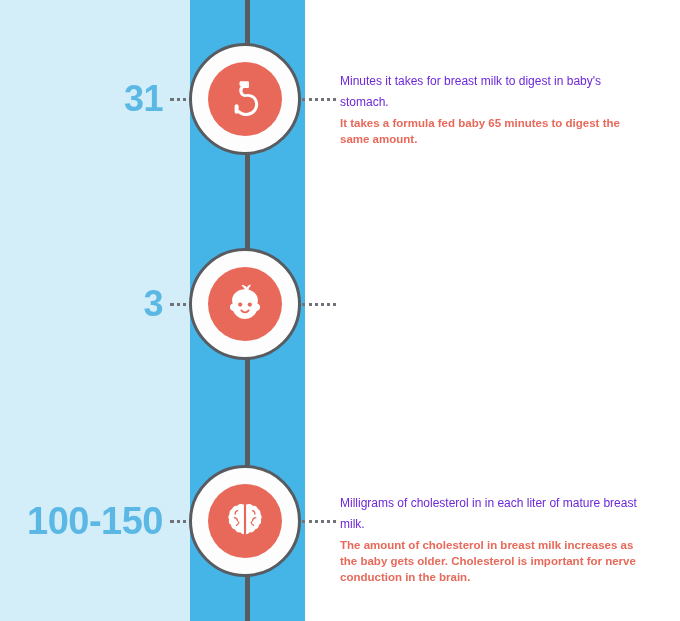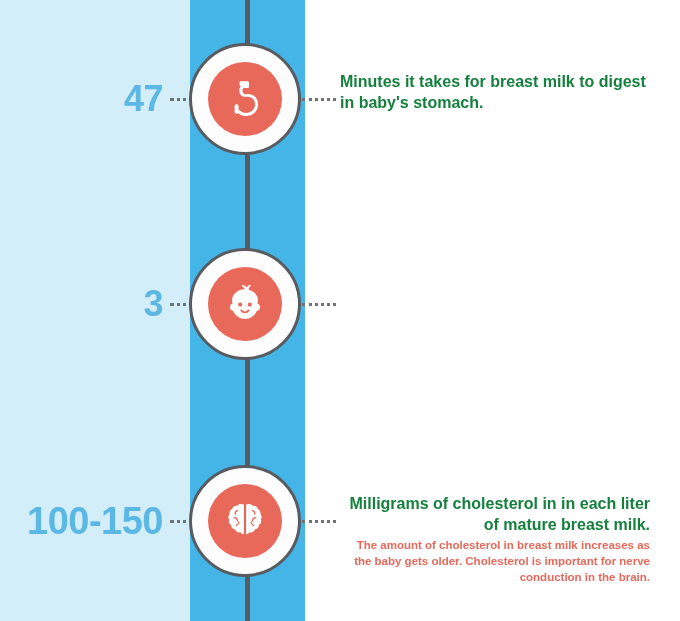--- a/index.html
+++ b/index.html
@@ -136,24 +136,24 @@
     margin-top: -24px;
   }
 
   
   .entry-text {
     position: absolute;
     left: 340px;
     width: 310px;
   }
   .entry-headline {
-    color: #15803d;
-    font-size: 16px;
+    color: #6d28d9;
+    font-size: 12px;
     line-height: 21px;
-    font-weight: bold;
+    font-weight: normal;
     margin: 0;
   }
   .entry-sub {
     color: #e8695a;
     font-size: 11.5px;
     line-height: 16px;
     font-weight: bold;
     margin: 2px 0 0 0;
   }
 </style>
@@ -162,21 +162,21 @@
 
 <div id="infographic">
 
   <div class="band-left"></div>
   <div class="band-center"></div>
   <div class="band-right"></div>
   <div class="timeline-spine"></div>
 
   <div class="entry" style="top:99px;">
 
-    <div class="entry-number" style="top:0;">47</div>
+    <div class="entry-number" style="top:0;">31</div>
 
     <div class="dots-left"></div>
     <div class="dots-right"></div>
 
     <div class="badge">
       <div class="badge-disc">
         <svg viewBox="0 0 48 48">
           <path fill="#ffffff" d="M20.5 6.2h6.1c0.8 0 1.4 0.6 1.4 1.4v4.1c0 0.8-0.6 1.4-1.4 1.4h-3.1
                    c-0.9 0-1.5 0.5-1.8 1.3c-0.4 1.2-0.3 2.6 0.4 3.6c0.7 1 1.9 1.4 3.1 1.2
                    c3.7-0.6 7.4 0.6 9.7 3.5c2.6 3.3 3 8.1 1.1 11.9c-1.7 3.4-5 5.6-8.7 6.2
@@ -185,20 +185,21 @@
                    c-1.7-2.1-4.4-3-7.1-2.5c-2.3 0.4-4.6-0.5-5.9-2.4c-1.3-1.9-1.5-4.5-0.6-6.6
                    c0.3-0.7 0.8-1.3 1.4-1.7h-0.3c-0.8 0-1.4-0.6-1.4-1.4V7.6c0-0.8 0.6-1.4 1.4-1.4z"></path>
           <path fill="#ffffff" d="M15.6 29.2c1.1 0 2 0.9 2 2v5.6c0 1.1-0.9 2-2 2s-2-0.9-2-2v-5.6
                    c0-1.1 0.9-2 2-2z"></path>
         </svg>
       </div>
     </div>
 
     <div class="entry-text" style="top:-28px;">
       <p class="entry-headline">Minutes it takes for breast milk to digest in baby's stomach.</p>
+      <p class="entry-sub">It takes a formula fed baby 65 minutes to digest the same amount.</p>
     </div>
   </div>
 
   <div class="entry" style="top:304px;">
 
     <div class="entry-number" style="top:0;">3</div>
 
     <div class="dots-left"></div>
     <div class="dots-right"></div>
 
@@ -243,19 +244,19 @@
           <path d="M16.6 13.6c-1.6 0.4-2.6 1.9-2.4 3.5" stroke="#e8695a" stroke-width="1.3" stroke-linecap="round" fill="none"></path>
           <path d="M13.2 20.6c1.8 0.1 3.2 1.5 3.3 3.3" stroke="#e8695a" stroke-width="1.3" stroke-linecap="round" fill="none"></path>
           <path d="M15.5 28.4c1.4-0.6 2.3-1.9 2.3-3.4" stroke="#e8695a" stroke-width="1.3" stroke-linecap="round" fill="none"></path>
           <path d="M31.4 13.6c1.6 0.4 2.6 1.9 2.4 3.5" stroke="#e8695a" stroke-width="1.3" stroke-linecap="round" fill="none"></path>
           <path d="M34.8 20.6c-1.8 0.1-3.2 1.5-3.3 3.3" stroke="#e8695a" stroke-width="1.3" stroke-linecap="round" fill="none"></path>
           <path d="M32.5 28.4c-1.4-0.6-2.3-1.9-2.3-3.4" stroke="#e8695a" stroke-width="1.3" stroke-linecap="round" fill="none"></path>
         </svg>
       </div>
     </div>
 
-    <div class="entry-text" style="top:-28px;text-align:right;">
+    <div class="entry-text" style="top:-28px;">
       <p class="entry-headline">Milligrams of cholesterol in in each liter of mature breast milk.</p>
       <p class="entry-sub">The amount of cholesterol in breast milk increases as the baby gets older. Cholesterol is important for nerve conduction in the brain.</p>
     </div>
   </div>
 
 </div>
 
 </body></html>

